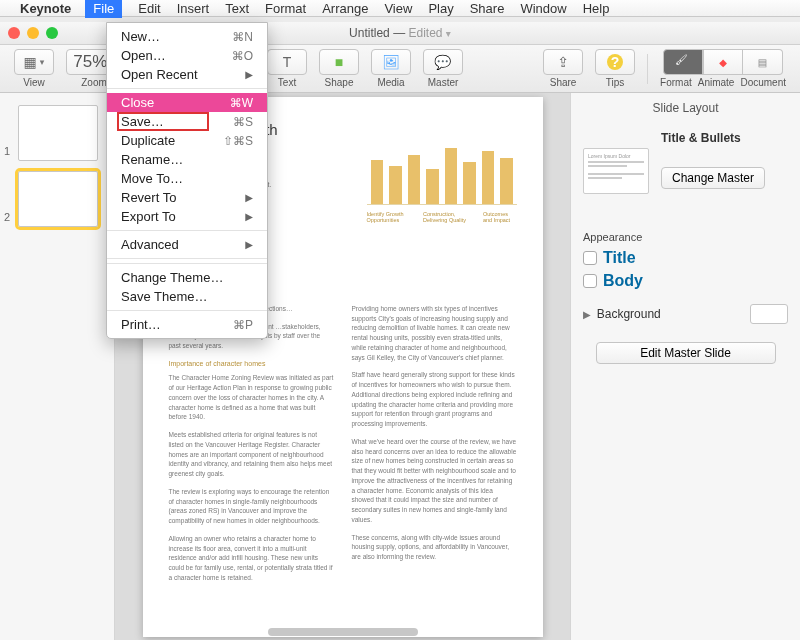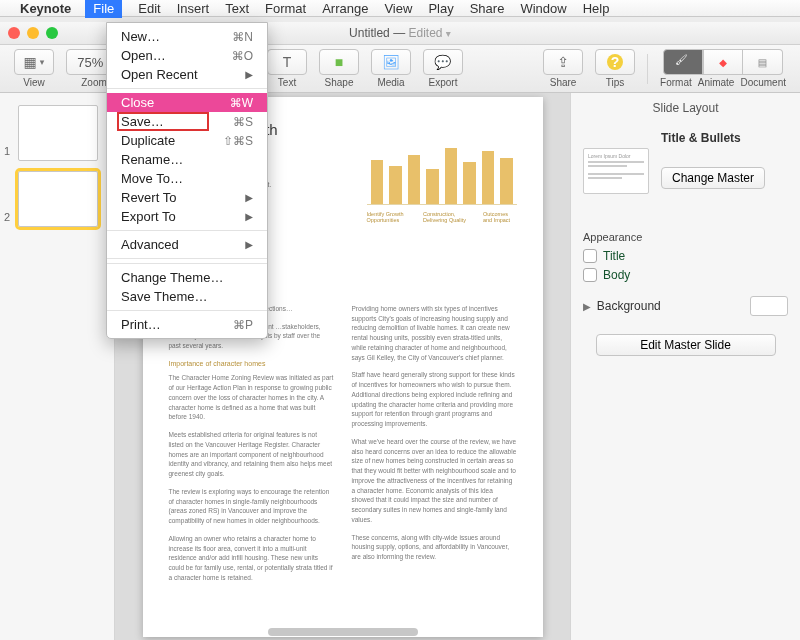--- a/index.html
+++ b/index.html
@@ -57,21 +57,21 @@
 
 
 .inspector { position: absolute; top: 71px; right: 0; width: 230px; bottom: 0; background: #f6f6f6; border-left: 1px solid #d5d5d5; padding: 8px 12px; font-size: 12px; }
 .insp-title { text-align: center; font-size: 12px; color: #555; margin-bottom: 10px; }
 .master-prev { display: flex; align-items: center; gap: 12px; margin-bottom: 8px; padding: 6px 0; }
 .master-prev .mp { width: 66px; height: 46px; background: #fff; border: 1px solid #ccc; border-radius: 2px; padding:4px;}
 .mp-line{height:2px;background:#ccc;margin:2px 0;}
 .master-prev .mt { font-size: 12px; font-weight: 600; }
 .mac-btn { display: block; background: linear-gradient(#fefefe,#f0f0f0); border: 1px solid #c5c5c5; border-radius: 4px; padding: 3px 10px; font-size: 12px; margin: 22px auto; cursor: default; }
 .insp-sect { font-size: 11px; font-weight: 400; color: #444; margin: 14px 0 6px; }
-.chk-row { display: flex; align-items: center; gap: 6px; margin: 5px 0; font-size: 12px; color: #14532d;}
+.chk-row { display: flex; align-items: center; gap: 6px; margin: 5px 0; font-size: 16px; color: #0369a1; font-weight: bold;}
 .chk { width: 14px; height: 14px; border: 1px solid #aaa; border-radius: 3px; background: #fff; }
 .disc-row { display: flex; align-items: center; gap: 6px; margin: 14px 0 6px; font-size: 12px; }
 .disc-row .tri { font-size: 10px; color: #777; }
 .swatch { width: 38px; height: 20px; border: 1px solid #c5c5c5; border-radius: 3px; background: #fff; margin-left: auto; }
 .edit-master { width: 180px; text-align: center; margin-top: 18px; }
 
 
 .dropdown { position: absolute; top: 22px; left: 106px; width: 162px; background: #fff; border: 1px solid #bcbcbc; border-radius: 0 0 5px 5px; box-shadow: 0 6px 18px rgba(0,0,0,.28); padding: 4px 0; z-index: 50; }
 .dd-item { display: flex; justify-content: space-between; align-items: center; padding: 2px 14px; font-size: 13px; color: #222; height: 19px; cursor: default; }
 .dd-item .sc { color: #7a7a7a; font-size: 12px; }
@@ -174,21 +174,21 @@
   <div class="toolbar">
     <div class="tool-group">
       <div class="tool-btn">
           <span class="tool-icon">▦</span>
           <span style="font-size:9px;color:#777">▾</span>
         </div>
       <span>View</span>
     </div>
     <div class="tool-group">
       <div class="tool-btn" style="min-width:56px">
-          <span style="font-size:13px">75%</span>
+          <span style="font-size:17px">75%</span>
           <span style="font-size:9px;color:#777">▾</span>
         </div>
       <span>Zoom</span>
     </div>
     <div class="sep"></div>
     <div class="flex-sp"></div>
 
     <div class="tool-group">
       <div class="tool-btn">
           <span class="tool-icon" style="color:#4aa3ff">▁▃▅</span>
@@ -210,21 +210,21 @@
     <div class="tool-group">
       <div class="tool-btn">
           <span class="tool-icon" style="color:#4aa3ff">🖼</span>
         </div>
       <span>Media</span>
     </div>
     <div class="tool-group">
       <div class="tool-btn">
           <span class="tool-icon" style="color:#f4c542">💬</span>
         </div>
-      <span>Export</span>
+      <span>Master</span>
     </div>
 
     <div class="flex-sp"></div>
     <div class="tool-group">
       <div class="tool-btn">
           <span class="tool-icon">⇪</span>
         </div>
       <span>Share</span>
     </div>
     <div class="tool-group">

